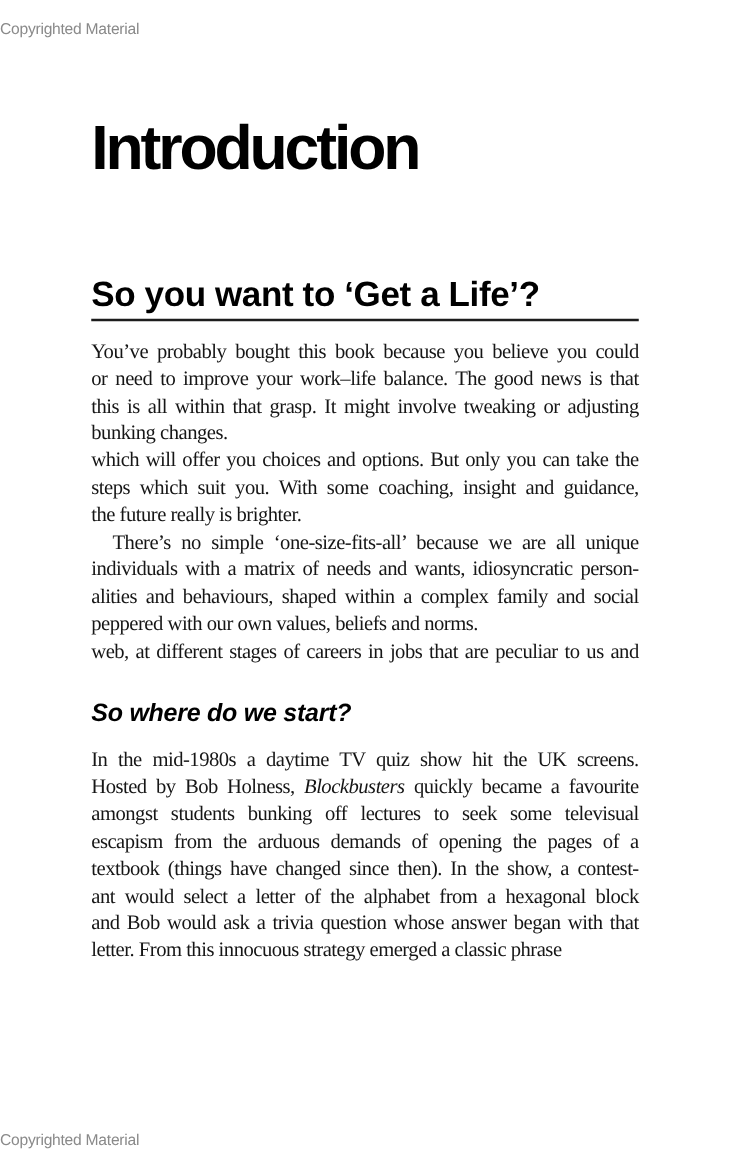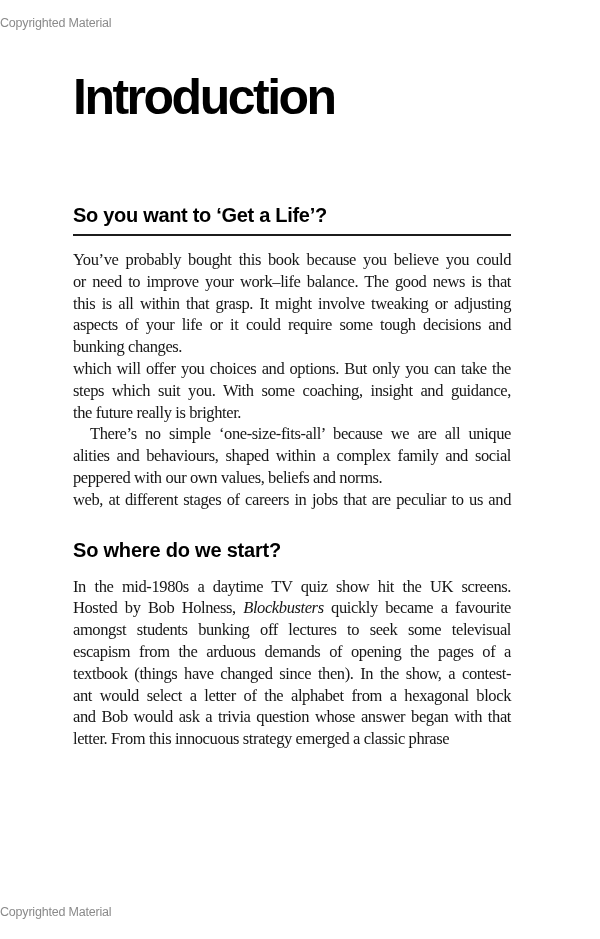--- a/index.html
+++ b/index.html
@@ -28,46 +28,47 @@
   .copyright.top    { top: 16px; }
   .copyright.bottom { top: 905px; }
   .content {
     position: absolute;
     top: 0;
     left: 73px;
     width: 438px;
   }
   h1 {
     margin: 0;
-    padding-top: 72px;
+    padding-top: 93px;
     font-family: "Liberation Sans", sans-serif;
     font-weight: 700;
     font-size: 50px;
     line-height: 50px;
     letter-spacing: -2.5px;
     color: #000000;
   }
   h2 {
     margin: 79px 0 0 0;
     font-family: "Liberation Sans", sans-serif;
     font-weight: 700;
-    font-size: 20px;
+    font-size: 28px;
     line-height: 28px;
     letter-spacing: -0.3px;
     color: #000000;
   }
   .rule {
     height: 2px;
     background: #1c1c1c;
     margin-top: 5px;
   }
   h3 {
     margin: 27px 0 0 0;
     font-family: "Liberation Sans", sans-serif;
     font-weight: 700;
+    font-style: italic;
     font-size: 20px;
     line-height: 24px;
     letter-spacing: -0.2px;
     color: #000000;
   }
   .para {
     margin: 0;
     font-family: "Liberation Serif", serif;
     font-size: 16.5px;
     line-height: 21.8px;
@@ -98,30 +99,30 @@
 
   <div class="content">
     <h1>Introduction</h1>
     <div id="sections">
         <h2>So you want to ‘Get a Life’?</h2>
         <div class="rule"></div>
         <div class="para">
           <div class="bl"><span>You’ve probably bought this book because you believe you could</span></div>
           <div class="bl"><span>or need to improve your work–life balance. The good news is that</span></div>
           <div class="bl"><span>this is all within that grasp. It might involve tweaking or adjusting</span></div>
-          <div class="bl"><span>aspects of your life or it could require some tough decisions and</span></div>
           <div class="bl last"><span>bunking changes.</span></div>
         </div>
         <div class="para">
           <div class="bl"><span>which will offer you choices and options. But only you can take the</span></div>
           <div class="bl"><span>steps which suit you. With some coaching, insight and guidance,</span></div>
           <div class="bl last"><span>the future really is brighter.</span></div>
         </div>
         <div class="para">
           <div class="bl indent"><span>There’s no simple ‘one-size-fits-all’ because we are all unique</span></div>
+          <div class="bl"><span>individuals with a matrix of needs and wants, idiosyncratic person-</span></div>
           <div class="bl"><span>alities and behaviours, shaped within a complex family and social</span></div>
           <div class="bl last"><span>peppered with our own values, beliefs and norms.</span></div>
           <div class="bl"><span>web, at different stages of careers in jobs that are peculiar to us and</span></div>
         </div>
         <h3>So where do we start?</h3>
         <div class="para">
           <div class="bl"><span>In the mid-1980s a daytime TV quiz show hit the UK screens.</span></div>
           <div class="bl"><span>Hosted by Bob Holness, </span><span class="it">Blockbusters</span><span> quickly became a favourite</span></div>
           <div class="bl"><span>amongst students bunking off lectures to seek some televisual</span></div>
           <div class="bl"><span>escapism from the arduous demands of opening the pages of a</span></div>

